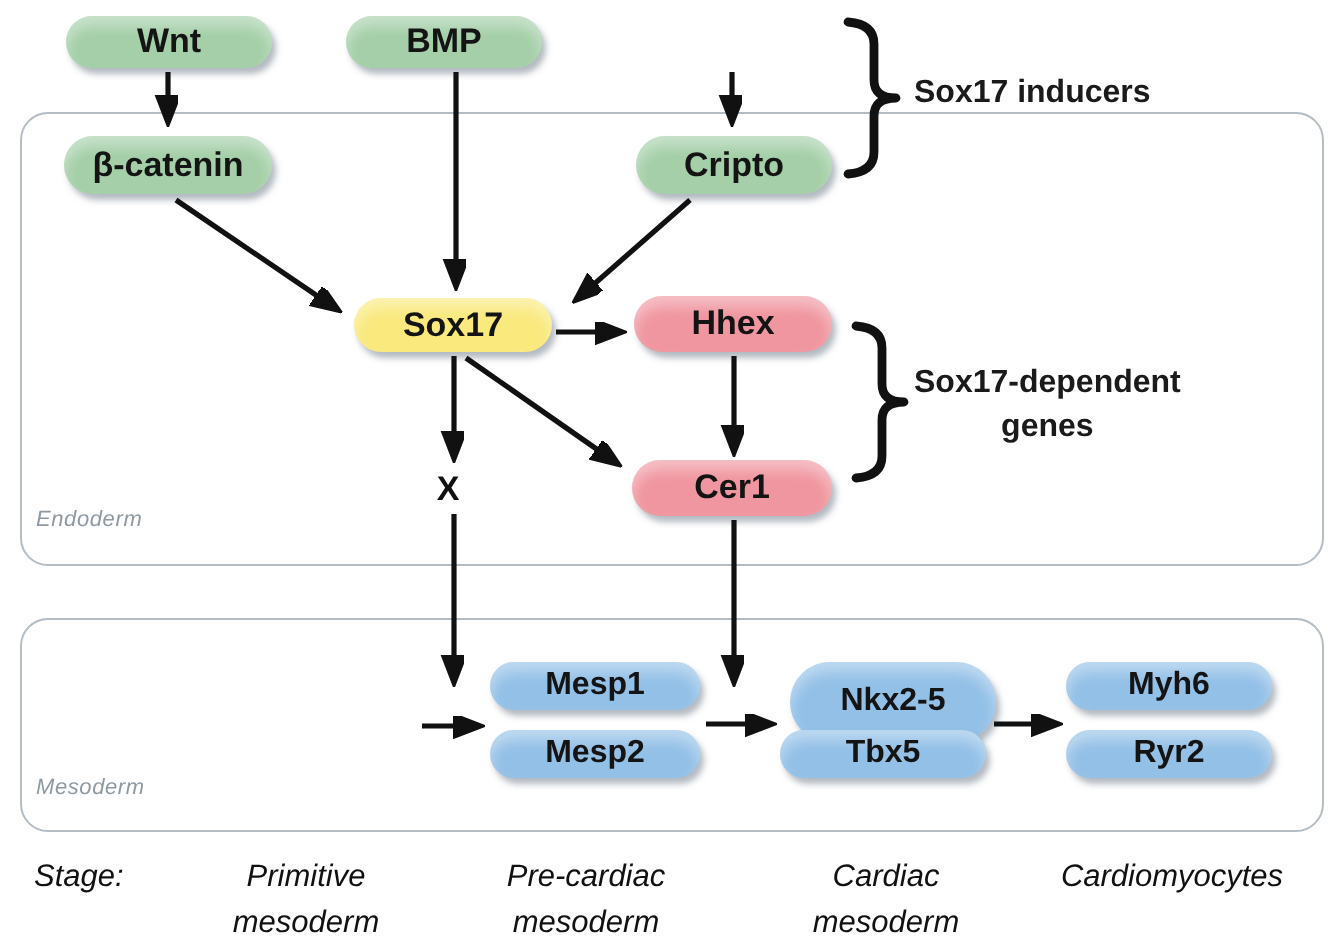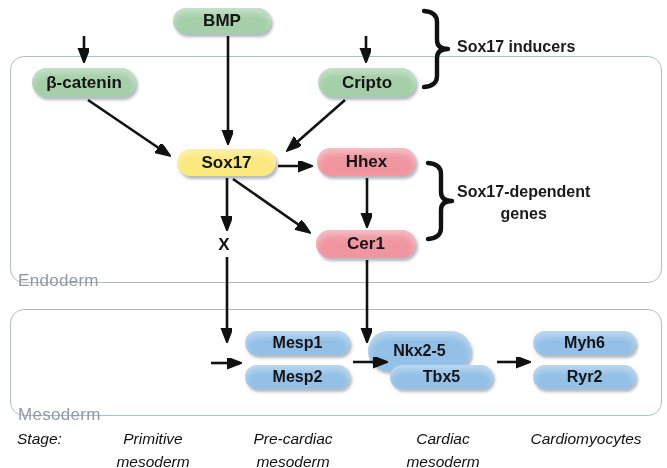--- a/index.html
+++ b/index.html
@@ -5,22 +5,22 @@
   html,body { margin:0; padding:0; background:#ffffff; }
   #canvas {
     position:relative; width:667px; height:468px; background:#ffffff;
     font-family:"Liberation Sans","DejaVu Sans",sans-serif; overflow:hidden;
   }
   .compartment {
     position:absolute; border:1.6px solid var(--border,#b4bcc4);
     border-radius:14px; background:transparent;
   }
   .compartment-label {
-    position:absolute; font-size:17px;
-    color:var(--label,#8f99a2); letter-spacing:.3px;margin-top:17px;
+    position:absolute; font-style:italic; font-size:11px;
+    color:var(--label,#8f99a2); letter-spacing:.3px;
   }
   .pill {
     position:absolute; display:flex; align-items:center; justify-content:center;
     border-radius:999px; font-weight:bold; color:#141414; font-size:17px;
     box-shadow:2px 3px 3px rgba(105,118,133,.50), inset 0 5px 7px rgba(255,255,255,.40);
   }
   .pill.green  { background:var(--green,#a4cfa8); }
   .pill.yellow { background:var(--yellow,#fae97d); }
   .pill.pink   { background:var(--pink,#f096a0); }
   .pill.blue   { background:var(--blue,#93c0e7); font-size:16px; }
@@ -44,20 +44,23 @@
 <body>
 
 <div id="canvas">
 
   <div class="compartment" style="left:10px; top:56px; width:650px; height:225px"></div>
   <div class="compartment" style="left:10px; top:309px; width:650px; height:105px"></div>
 
   <div class="compartment-label" style="left:18px; top:254px">Endoderm</div>
   <div class="compartment-label" style="left:18px; top:388px">Mesoderm</div>
 
+  <div class="pill green" style="left:33px;  top:8px;  width:103px; height:26px">
+    <span>Wnt</span>
+    </div>
   <div class="pill green" style="left:173px; top:8px;  width:98px;  height:26px">
     <span>BMP</span>
     </div>
   <div class="pill green" style="left:32px;  top:68px; width:104px; height:29px">
     <span>β-catenin</span>
     </div>
   <div class="pill green" style="left:318px; top:68px; width:98px;  height:29px">
     <span>Cripto</span>
     </div>
 
@@ -72,21 +75,21 @@
     </div>
 
   <div class="x-label" style="left:212px; top:235px">X</div>
 
   <div class="pill blue" style="left:245px; top:331px; width:105px; height:24px">
     <span>Mesp1</span>
     </div>
   <div class="pill blue" style="left:245px; top:365px; width:105px; height:24px">
     <span>Mesp2</span>
     </div>
-  <div class="pill blue" style="left:368px; top:331px; width:103px; height:40px">
+  <div class="pill blue" style="left:395px; top:331px; width:103px; height:40px">
     <span>Nkx2-5</span>
     </div>
   <div class="pill blue" style="left:390px; top:365px; width:103px; height:24px">
     <span>Tbx5</span>
     </div>
   <div class="pill blue" style="left:533px; top:331px; width:103px; height:24px">
     <span>Myh6</span>
     </div>
   <div class="pill blue" style="left:533px; top:365px; width:103px; height:24px">
     <span>Ryr2</span>

